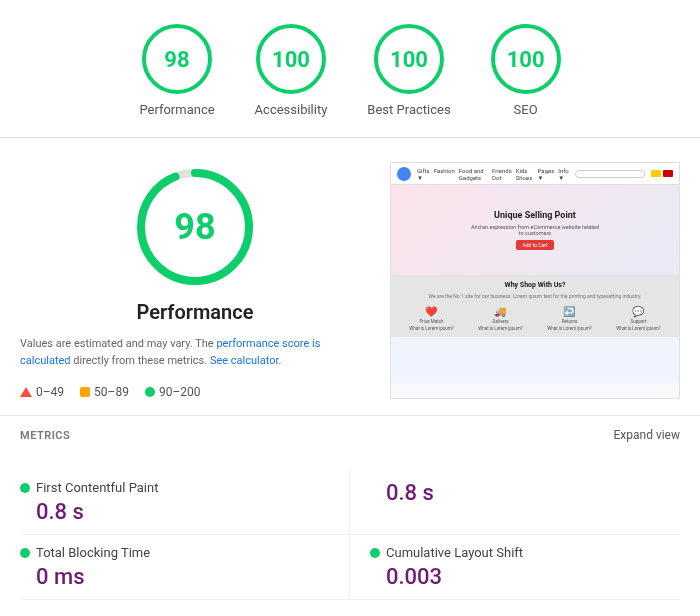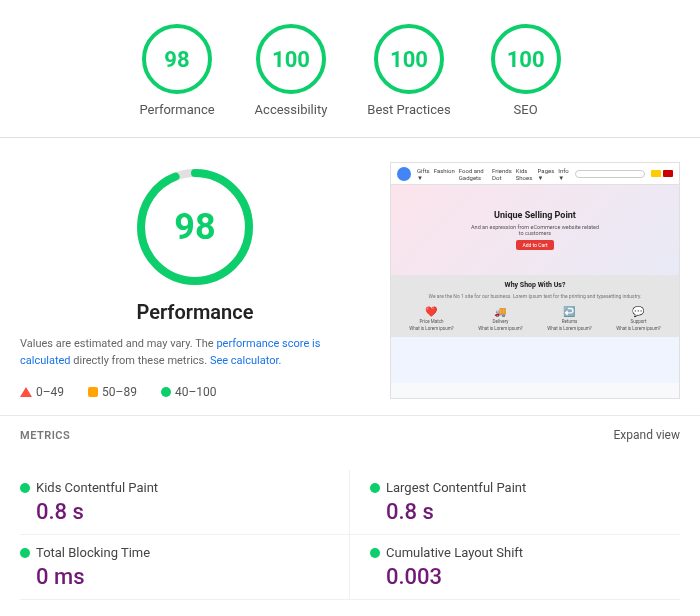--- a/index.html
+++ b/index.html
@@ -124,21 +124,21 @@
       line-height: 1.5;
     }
 
     .score-description a {
       color: #1a73e8;
       text-decoration: none;
     }
 
     .legend {
       display: flex;
-      gap: 24px;
+      gap: 16px;
       align-items: center;
       margin-top: 4px;
     }
 
     .legend-item {
       display: flex;
       align-items: center;
       gap: 4px;
       font-size: 12px;
       color: #555;
@@ -434,21 +434,21 @@
       <div class="legend-item">
         <div class="legend-triangle"></div>
         <span>0–49</span>
       </div>
       <div class="legend-item">
         <div class="legend-square"></div>
         <span>50–89</span>
       </div>
       <div class="legend-item">
         <div class="legend-dot" style="background:#0cce6b;"></div>
-        <span>40–100</span>
+        <span>90–200</span>
       </div>
     </div>
   </div>
 
   <div class="right-panel">
     <div class="screenshot-mockup">
 
       <div class="mock-header">
         <div class="mock-logo"></div>
         <div class="mock-nav">
@@ -506,30 +506,26 @@
 <div class="metrics-section">
   <div class="metrics-header">
     <span class="metrics-title">METRICS</span>
     <span class="expand-view">Expand view</span>
   </div>
 
   <div class="metrics-grid">
     <div class="metric-item">
       <div class="metric-label-row">
         <div class="metric-dot"></div>
-        <span class="metric-label">Kids Contentful Paint</span>
+        <span class="metric-label">First Contentful Paint</span>
       </div>
       <div class="metric-value">0.8 s</div>
     </div>
 
     <div class="metric-item">
-      <div class="metric-label-row">
-        <div class="metric-dot"></div>
-        <span class="metric-label">Largest Contentful Paint</span>
-      </div>
       <div class="metric-value">0.8 s</div>
     </div>
 
     <div class="metric-item">
       <div class="metric-label-row">
         <div class="metric-dot"></div>
         <span class="metric-label">Total Blocking Time</span>
       </div>
       <div class="metric-value">0 ms</div>
     </div>

